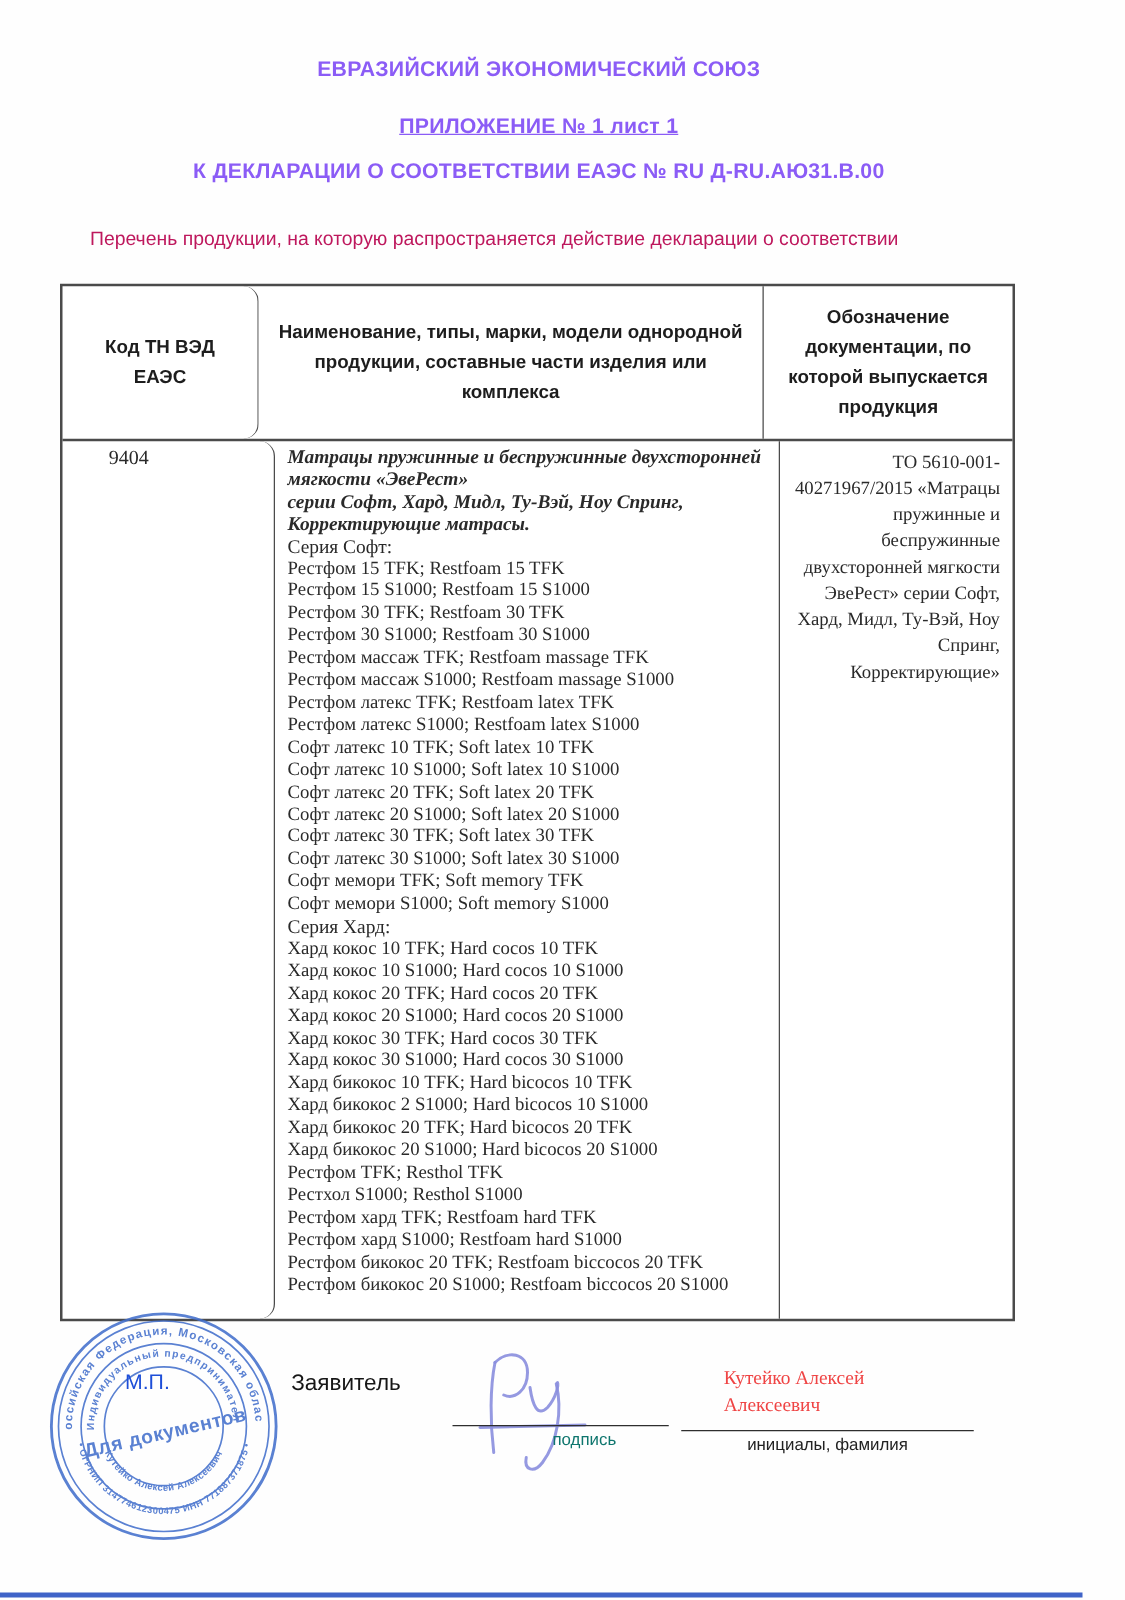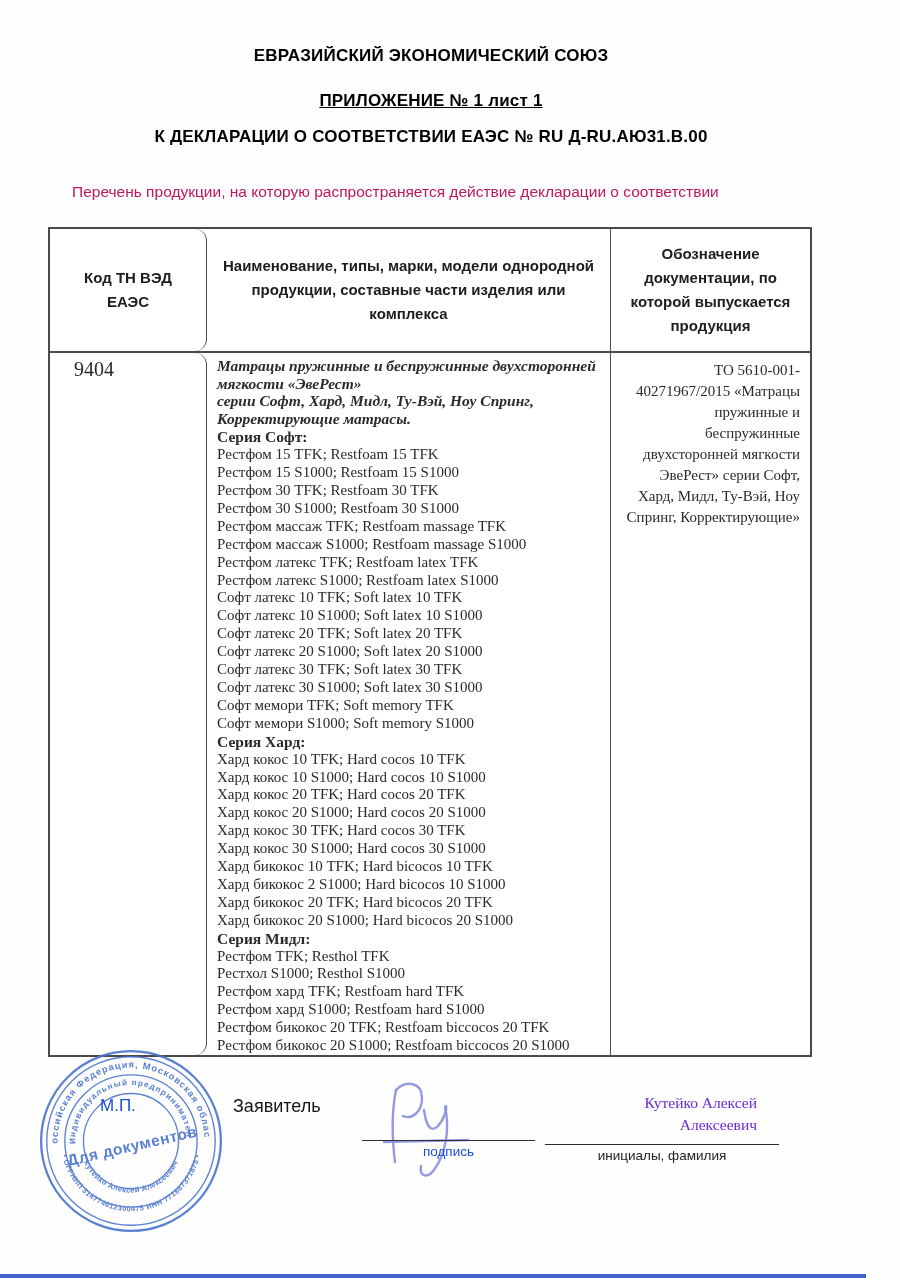--- a/index.html
+++ b/index.html
@@ -13,21 +13,21 @@
   html,body{width:900px;height:1280px;}
   body{
     background:#fefefe;
     font-family:"Liberation Sans",sans-serif;
     color:var(--text);
     position:relative;
     overflow:hidden;
   }
   .title{
     position:absolute;left:0;width:862px;text-align:center;
-    font-weight:bold;font-size:17px;letter-spacing:.2px;color:#000000;
+    font-weight:bold;font-size:17px;letter-spacing:.2px;color:#8b5cf6;
   }
   .t1{top:46px;}
   .t2{top:91px;text-decoration:underline;}
   .t3{top:127px;}
   .intro{
     position:absolute;top:183px;left:72px;font-size:15.5px;color:#be185d;text-align:center;
   }
   
   .doc-table{
     position:absolute;left:48px;top:227px;width:764px;height:830px;
@@ -42,33 +42,33 @@
   .td:last-child{border-right:none;text-align:right;}
   .c1{width:157px;flex:0 0 157px;border-radius:12px;}
   .c2{width:404px;flex:0 0 404px;}
   .c3{flex:1;}
   .head .td{
     display:flex;align-items:center;justify-content:center;
     text-align:center;font-weight:bold;font-size:15px;line-height:1.6;
     color:#1d1d1d;padding:2px 14px;
   }
   .body .td{font-family:"Liberation Serif",serif;color:#2a2a2a;}
-  .code-cell{padding:5px 24px;font-size:20px;}
+  .code-cell{padding:5px 24px;font-size:16px;margin-left:13px;}
   .prod-cell{padding:4px 4px 0 10px;font-size:15px;}
   .pl-line{line-height:17.9px;white-space:nowrap;}
   .pl-bold-italic{font-weight:bold;font-style:italic;font-size:15.5px;}
-  .pl-section-title{font-weight:bold;font-size:15.5px;}
+  .pl-section-title{font-weight:normal;font-size:15.5px;}
   .doc-cell{padding:7px 10px 0 10px;font-size:15px;line-height:21px;}
   
   .mp{position:absolute;left:100px;top:1096px;font-size:17px;color:#1d4ed8;}
   .applicant{position:absolute;left:233px;top:1096px;font-size:18px;color:#161616;}
   .sig-line{position:absolute;left:362px;top:1140px;width:173px;border-top:1.6px solid #2e2e2e;}
-  .sig-caption{position:absolute;left:362px;top:1144px;width:173px;text-align:center;font-size:13.5px;color:#1d4ed8;}
-  .name-block{position:absolute;left:531px;top:1092px;width:226px;text-align:right;
-    font-family:"Liberation Serif",serif;font-size:15.5px;line-height:22px;color:#6d28d9;}
+  .sig-caption{position:absolute;left:381px;top:1144px;width:173px;text-align:center;font-size:13.5px;color:#0f766e;}
+  .name-block{position:absolute;left:579px;top:1092px;width:226px;text-align:left;
+    font-family:"Liberation Serif",serif;font-size:15.5px;line-height:22px;color:#ef4444;}
   .name-line{position:absolute;left:545px;top:1144px;width:234px;border-top:1.6px solid #2e2e2e;}
   .name-caption{position:absolute;left:545px;top:1148px;width:234px;text-align:center;font-size:13.5px;color:#222;}
   
   .stamp{position:absolute;left:38px;top:1048px;opacity:.88;}
   .st-ring{fill:none;stroke:var(--stamp-blue);}
   .st-text{fill:var(--stamp-blue);font-family:"Liberation Sans",sans-serif;font-weight:bold;}
   .st-center{fill:var(--stamp-blue);font-family:"Liberation Sans",sans-serif;font-weight:bold;font-size:15px;letter-spacing:.5px;}
   .signature{position:absolute;left:372px;top:1076px;}
   .sig-path{fill:none;stroke:var(--signature-blue);stroke-width:2.4;stroke-linecap:round;opacity:.9;}
   .bottom-rule{position:absolute;left:0;top:1274px;width:866px;height:4px;background:var(--accent-bottom);}
@@ -115,21 +115,20 @@
         <div class="pl-line">Хард кокос 10 TFK; Hard cocos 10 TFK</div>
         <div class="pl-line">Хард кокос 10 S1000; Hard cocos 10 S1000</div>
         <div class="pl-line">Хард кокос 20 TFK; Hard cocos 20 TFK</div>
         <div class="pl-line">Хард кокос 20 S1000; Hard cocos 20 S1000</div>
         <div class="pl-line">Хард кокос 30 TFK; Hard cocos 30 TFK</div>
         <div class="pl-line">Хард кокос 30 S1000; Hard cocos 30 S1000</div>
         <div class="pl-line">Хард бикокос 10 TFK; Hard bicocos 10 TFK</div>
         <div class="pl-line">Хард бикокос 2 S1000; Hard bicocos 10 S1000</div>
         <div class="pl-line">Хард бикокос 20 TFK; Hard bicocos 20 TFK</div>
         <div class="pl-line">Хард бикокос 20 S1000; Hard bicocos 20 S1000</div>
-        <div class="pl-line pl-section-title">Серия Мидл:</div>
         <div class="pl-line">Рестфом TFK; Resthol TFK</div>
         <div class="pl-line">Рестхол S1000; Resthol S1000</div>
         <div class="pl-line">Рестфом хард TFK; Restfoam hard TFK</div>
         <div class="pl-line">Рестфом хард S1000; Restfoam hard S1000</div>
         <div class="pl-line">Рестфом бикокос 20 TFK; Restfoam biccocos 20 TFK</div>
         <div class="pl-line">Рестфом бикокос 20 S1000; Restfoam biccocos 20 S1000</div>
       </div>
     <div class="td c3 doc-cell">ТО 5610-001-40271967/2015 «Матрацы пружинные и беспружинные двухсторонней мягкости ЭвеРест» серии Софт, Хард, Мидл, Ту-Вэй, Ноу Спринг, Корректирующие»</div>
   </div>
 </div>

